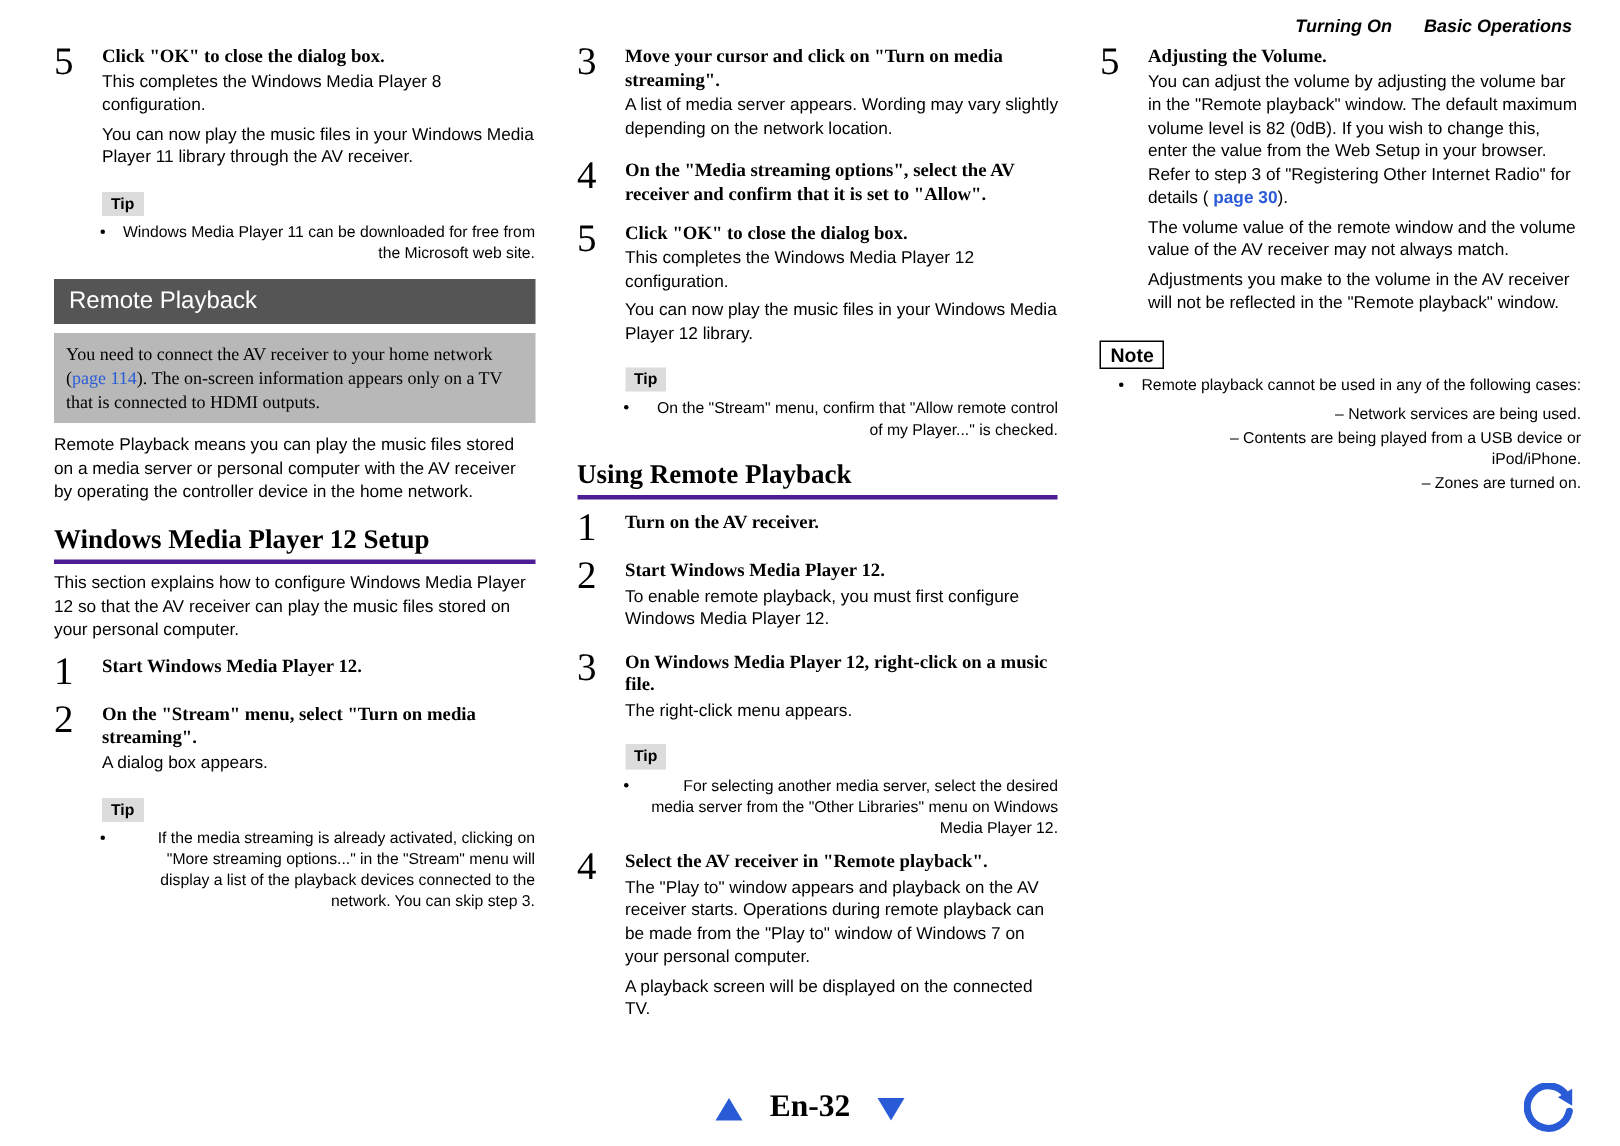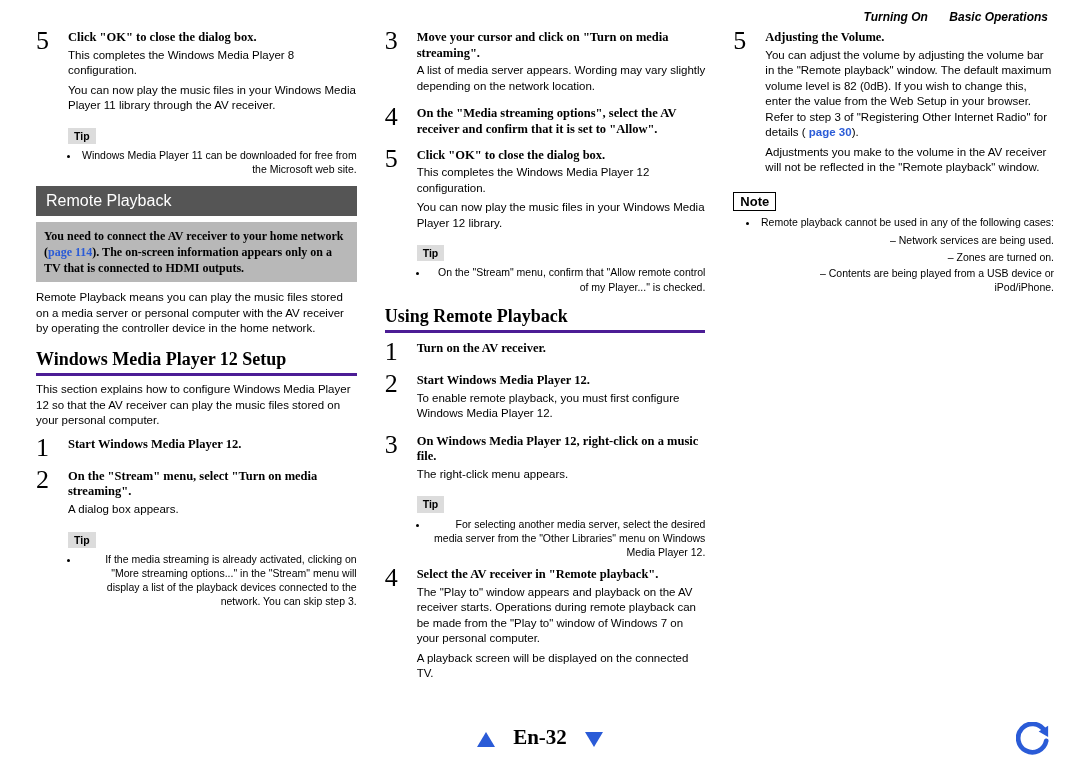--- a/index.html
+++ b/index.html
@@ -21,21 +21,21 @@
   .step{display:flex;gap:10px;margin:6px 0 4px 0;}
   .step-num{font-family:"Times New Roman",serif;font-size:26px;font-weight:400;line-height:1;min-width:22px;}
   .step-body{flex:1;}
   .step-title{font-family:"Times New Roman",serif;font-weight:700;font-size:12.5px;line-height:1.25;margin:2px 0 2px 0;}
   .body-txt{margin:2px 0 4px 0;}
   .tip-label{background:var(--tip-bg);font-weight:700;font-size:10.5px;padding:1px 6px;display:inline-block;margin:6px 0 2px 0;}
   .tip-list{font-size:10.5px;margin:2px 0 4px 34px;}
   .tip-list li,.note-list li{margin-bottom:2px;text-align:right;}
   ul{list-style:disc;padding-left:12px;margin:0;}
   .section-bar{background:var(--grey-bar);color:#fff;font-size:16px;padding:4px 10px;margin:10px 0 6px 0;}
-  .grey-box{background:var(--grey-box);font-family:"Times New Roman",serif;font-weight:700;font-size:12px;padding:6px 8px;margin:4px 0 8px 0;line-height:1.35;}
+  .grey-box{background:var(--grey-box);font-family:"Times New Roman",serif;font-weight:400;font-size:12px;padding:6px 8px;margin:4px 0 8px 0;line-height:1.35;}
   .grey-box .page-link{color:var(--blue);}
   .h2{font-family:"Times New Roman",serif;font-weight:700;font-size:18px;border-bottom:3px solid #4c1d95;padding-bottom:2px;margin:10px 0 6px 0;}
   .page-ref{color:var(--blue);font-weight:700;}
   .note-label{border:1px solid #000;font-weight:700;font-size:13px;padding:0 6px;display:inline-block;margin:8px 0 2px 0;}
   .note-list{font-size:10.5px;margin:2px 0 4px 14px;}
   .dash-sub li{list-style:none;margin-left:-6px;}
   .dash-sub li::before{content:"– ";}
   
   .footer{position:absolute;left:0;bottom:14px;width:100%;text-align:center;}
   .pageno{font-family:"Times New Roman",serif;font-weight:700;font-size:21px;display:inline-block;margin:0 14px;}
@@ -174,32 +174,33 @@
 
     <div class="col">
       <div class="step">
         <div class="step-num">5</div>
         <div class="step-body">
           <div class="step-title">Adjusting the Volume.</div>
           <div class="body-txt">
             <span>You can adjust the volume by adjusting the volume bar in the "Remote playback" window. The default maximum volume level is 82 (0dB). If you wish to change this, enter the value from the Web Setup in your browser. Refer to step 3 of "Registering Other Internet Radio" for details (</span>
             <span class="page-ref">page 30</span><span>).</span>
           </div>
+          <div class="body-txt">The volume value of the remote window and the volume value of the AV receiver may not always match.</div>
           <div class="body-txt">Adjustments you make to the volume in the AV receiver will not be reflected in the "Remote playback" window.</div>
         </div>
       </div>
 
       <span class="note-label">Note</span>
       <ul class="note-list">
         <li>Remote playback cannot be used in any of the following cases:</li>
       </ul>
       <ul class="note-list dash-sub" style="margin-left:22px">
         <li>Network services are being used.</li>
+        <li>Contents are being played from a USB device or iPod/iPhone.</li>
         <li>Zones are turned on.</li>
-        <li>Contents are being played from a USB device or iPod/iPhone.</li>
       </ul>
     </div>
   </div>
 
   <div class="footer">
     <span class="tri tri-up"></span>
     <span class="pageno">En-32</span>
     <span class="tri tri-down"></span>
   </div>
 

